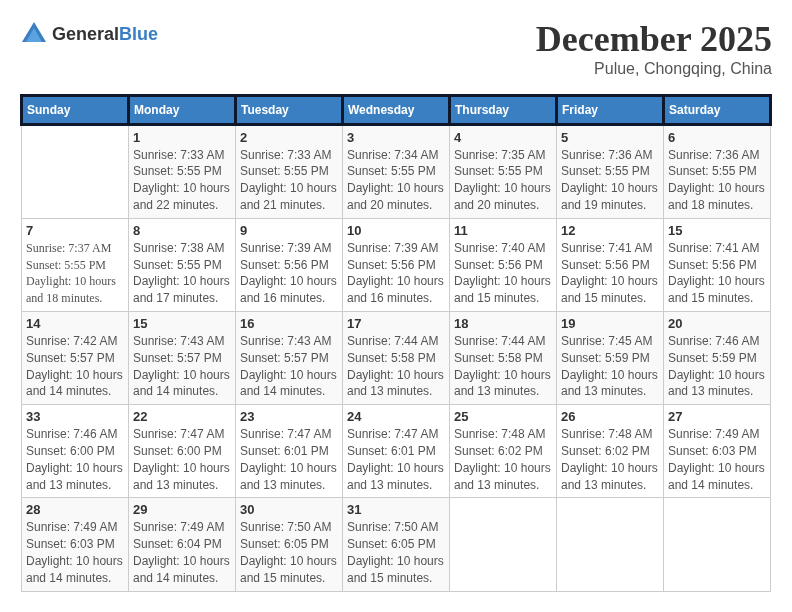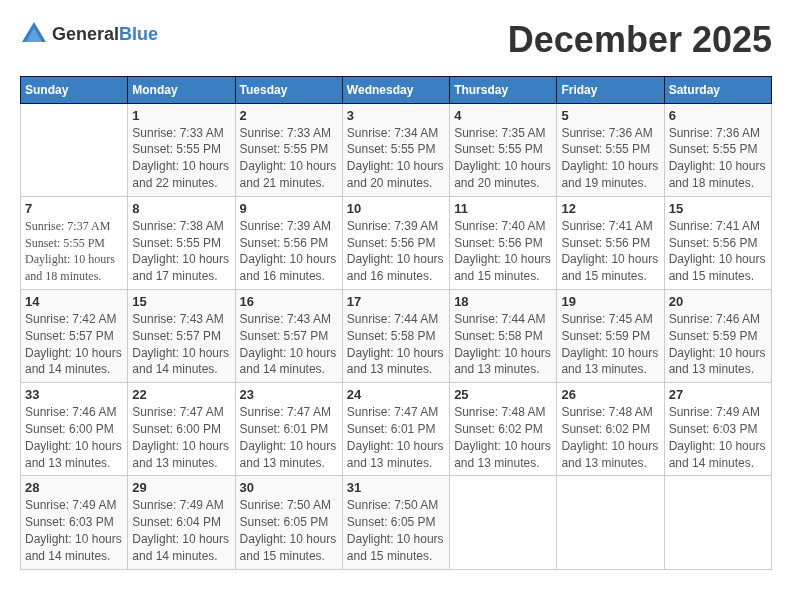--- a/index.html
+++ b/index.html
@@ -39,38 +39,39 @@
       margin-right: 4px;
     }
     .title-area {
       text-align: right;
     }
     .month-title {
       font-size: 36px;
       font-weight: bold;
       color: #333;
       line-height: 1.1;
+      font-family: Liberation Serif, serif;
     }
     .location-title {
       font-size: 16px;
       color: #555;
     }
     table {
       width: 100%;
       border-collapse: collapse;
       font-size: 11px;
     }
     thead tr th {
       background-color: #3a7fc1;
       color: #fff;
       padding: 6px 4px;
       text-align: left;
       font-size: 12px;
       font-weight: bold;
-      border: 1px solid #0f172a;
+      border: 3px solid #0f172a;
     }
     tbody tr td {
       border: 1px solid #ccc;
       padding: 4px 4px;
       vertical-align: top;
       width: calc(100% / 7);
       height: 80px;
     }
     tbody tr:nth-child(odd) td {
       background-color: #f9f9f9;
@@ -104,20 +105,21 @@
       <polygon points="14,8 22,22 6,22" fill="#5ba3e0"></polygon>
     </svg>
     <div>
       <div>
         <span class="logo-text-general">General</span><span class="logo-text-blue">Blue</span>
       </div>
     </div>
   </div>
   <div class="title-area">
     <div class="month-title">December 2025</div>
+    <div class="location-title">Pulue, Chongqing, China</div>
   </div>
 </div>
 
 <table>
   <thead>
     <tr>
     <th>Sunday</th>
         <th>Monday</th>
         <th>Tuesday</th>
         <th>Wednesday</th>

